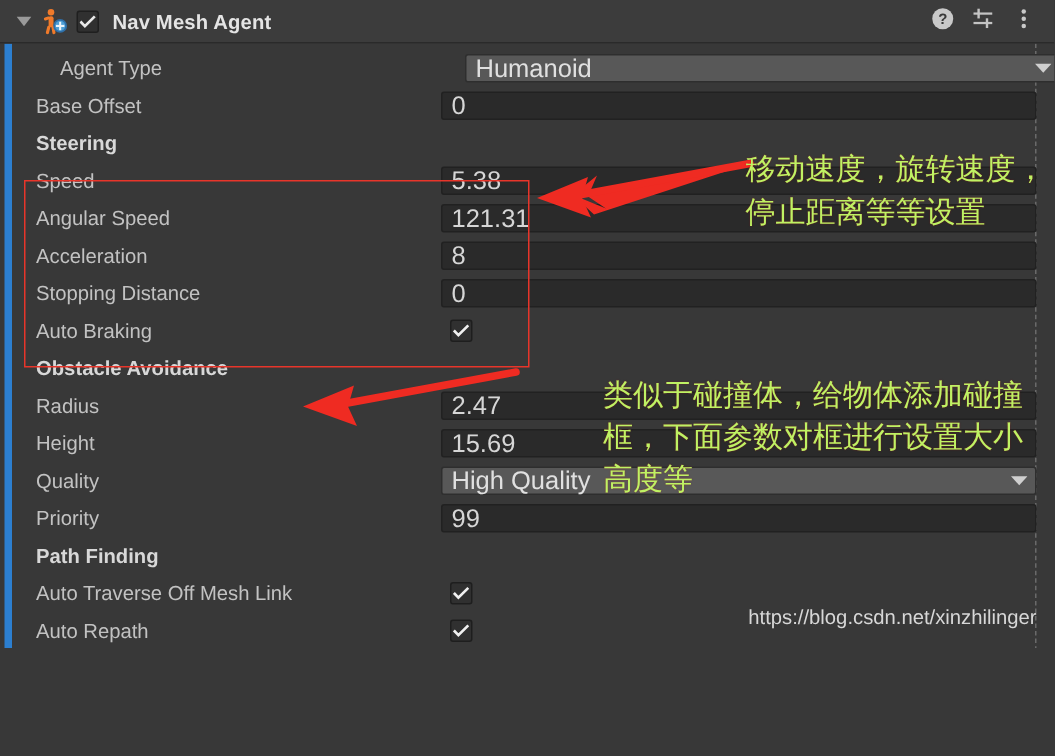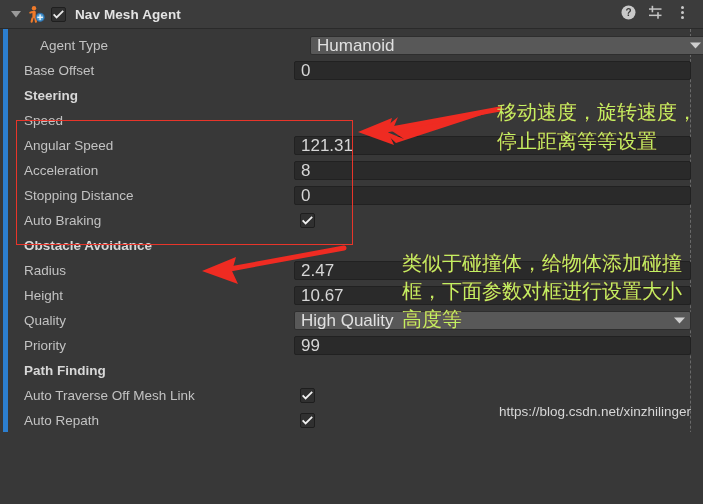--- a/index.html
+++ b/index.html
@@ -321,20 +321,23 @@
         <div class="row-label">Base Offset</div>
         <div class="field field-num">
           <span class="val">0</span>
         </div>
       </div>
       <div class="row" style="top: 83px; padding-left: 36px;">
         <div class="section-title">Steering</div>
       </div>
       <div class="row" style="top: 108px;">
         <div class="row-label">Speed</div>
+        <div class="field field-num">
+          <span class="val">5.38</span>
+        </div>
       </div>
       <div class="row" style="top: 133px;">
         <div class="row-label">Angular Speed</div>
         <div class="field field-num">
           <span class="val">121.31</span>
         </div>
       </div>
       <div class="row" style="top: 158px;">
         <div class="row-label">Acceleration</div>
         <div class="field field-num">
@@ -360,21 +363,21 @@
       </div>
       <div class="row" style="top: 258px;">
         <div class="row-label">Radius</div>
         <div class="field field-num">
           <span class="val">2.47</span>
         </div>
       </div>
       <div class="row" style="top: 283px;">
         <div class="row-label">Height</div>
         <div class="field field-num">
-          <span class="val">10.67</span>
+          <span class="val">15.69</span>
         </div>
       </div>
       <div class="row" style="top: 308px;">
         <div class="row-label">Quality</div>
         <div class="field field-drop">
           <span class="val">High Quality</span>
           <span class="drop-arrow">
             <svg width="11" height="7" viewBox="0 0 11 7">
               <path d="M0 0.5 L11 0.5 L5.5 6.5 Z" fill="#cfcfcf"></path>
             </svg>

